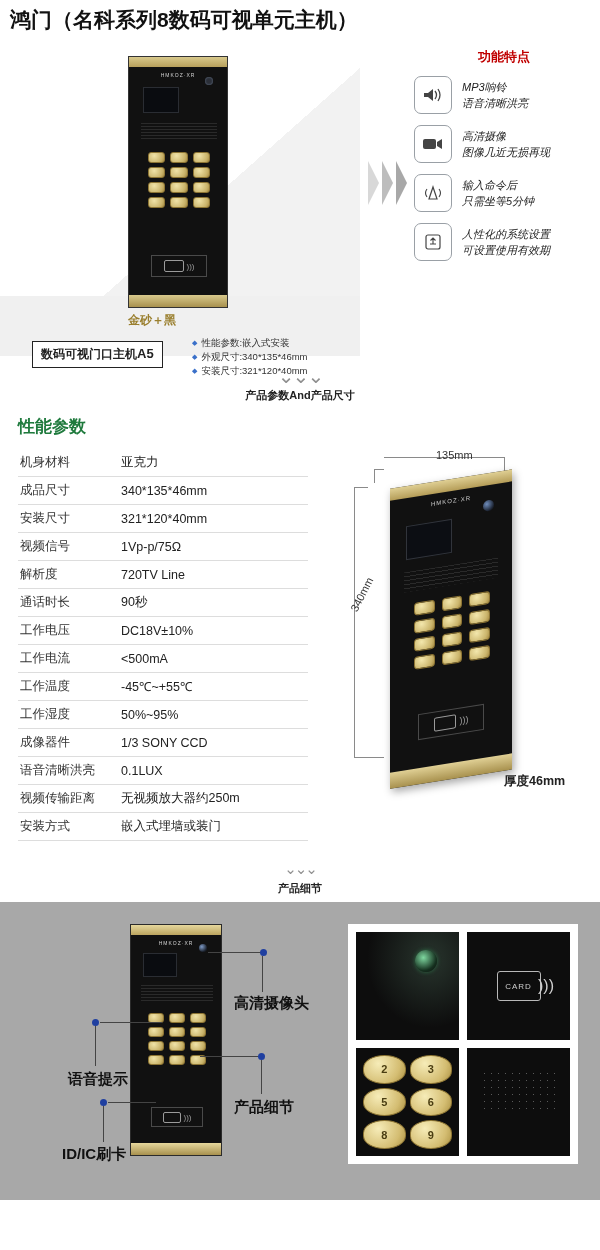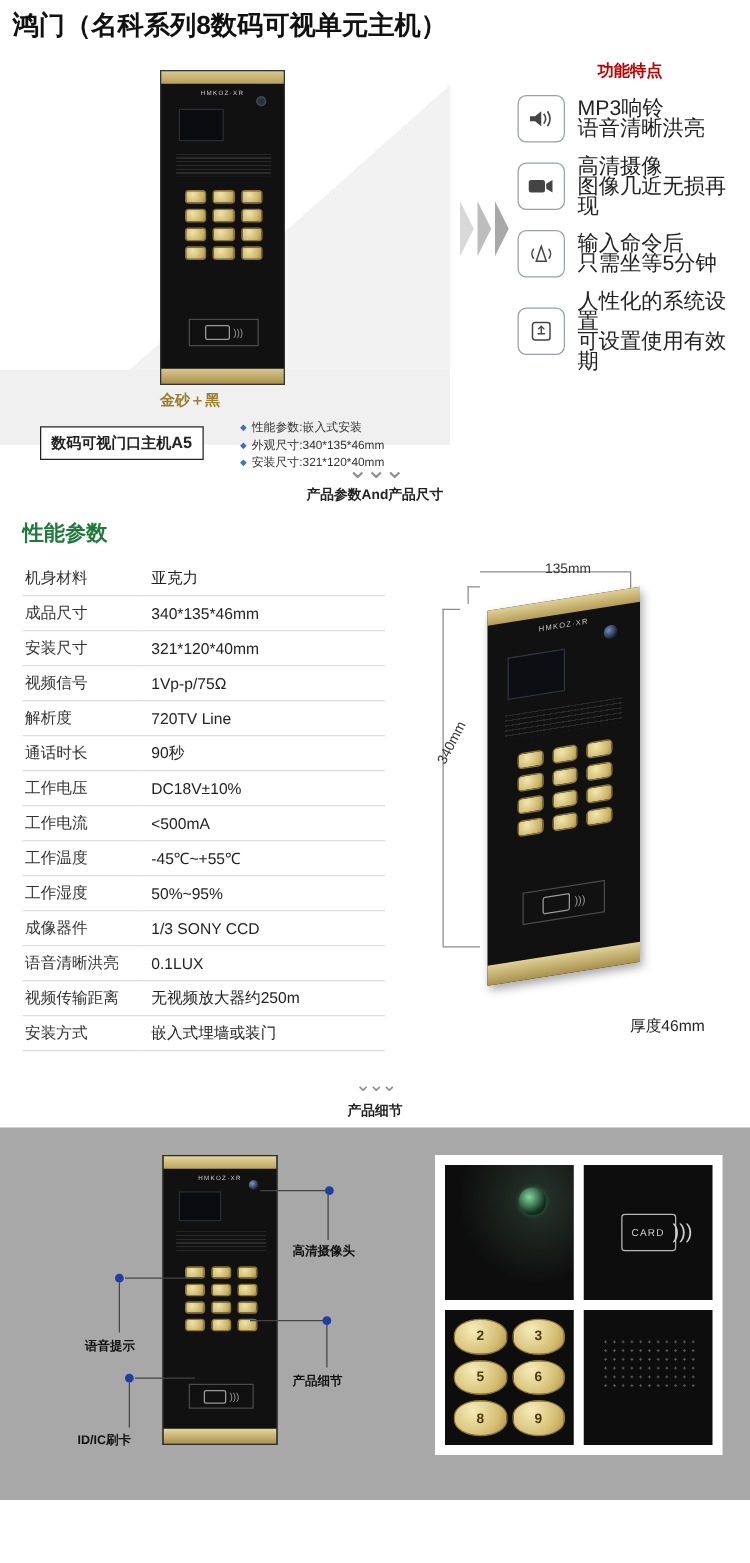--- a/index.html
+++ b/index.html
@@ -185,23 +185,24 @@
   .feature-icon {
     width: 38px; height: 38px;
     border: 1px solid #9aa0a6;
     border-radius: 7px;
     display: flex; align-items: center; justify-content: center;
     flex: 0 0 auto;
     color: #444;
   }
   .feature-text {
     margin-left: 10px;
-    font-size: 17px;
+    font-size: 11px;
     line-height: 16px;
     color: #222;
+    font-style: italic;
   }
 
   
   .sec-div {
     text-align: center;
     padding: 14px 0 6px 0;
   }
   .chev {
     color: #8f8f8f;
     font-size: 20px;
@@ -292,21 +293,21 @@
   .dim-device .card-area .cardbox { width: 22px; height: 14px; border: 1px solid #9b9b9b; border-radius: 2px;}
   .dim-device .card-area .wave { margin-left: 4px; color: #9b9b9b; font-size: 9px; }
 
   .dim-label {
     position: absolute;
     font-size: 11px;
     color: #333;
   }
   .dim-w { left: 118px; top: 6px; }
   .dim-h { left: 30px; top: 165px; transform: rotate(-63deg); transform-origin: left top; }
-  .dim-t { left: 186px; top: 330px; font-size: 12.5px; font-weight: normal; color:#222;margin-top:40px;}
+  .dim-t { left: 186px; top: 330px; font-size: 12.5px; font-weight: bold; color:#222;}
   .dim-line {
     position: absolute; background: #8a8a8a;
   }
 
   
   .detail-wrap {
     position: relative;
     height: 298px;
     background: #a8a8a8;
   }
@@ -324,21 +325,21 @@
   .detail-device .screen { position:absolute; left:12px; top:28px; width:34px; height:24px; background:#0a0c10; border:1px solid #2a2d33;}
   .detail-device .speaker { position:absolute; left:10px; top:60px; width:72px; height:16px; background: repeating-linear-gradient(to bottom,#2a2a2a 0 1px,#111 1px 3px);}
   .detail-device .keypad { position:absolute; left:17px; top:88px; width:58px; display:grid; grid-template-columns:repeat(3,1fr); gap:4px 5px;}
   .detail-device .keypad .key { height:10px; border-radius:3px; background: radial-gradient(circle at 35% 30%, #f0e3a8, #c9b36a 70%, #a3873f); border:1px solid #8d7534;}
   .detail-device .card-area { position:absolute; left:20px; bottom:28px; width:52px; height:20px; border:1px solid #4a4a4a; display:flex; align-items:center; justify-content:center;}
   .detail-device .card-area .cardbox { width:18px; height:11px; border:1px solid #9b9b9b; border-radius:2px;}
   .detail-device .card-area .wave { margin-left:3px; color:#9b9b9b; font-size:8px;}
 
   .callout {
     position: absolute;
-    font-size: 10px;
+    font-size: 15px;
     color: #111;
     font-weight: bold;
   }
   .dot {
     position: absolute;
     width: 7px; height: 7px; border-radius: 50%;
     background: #1f3fa0;
   }
   .leader { position: absolute; height: 1px; background: #444; }
 

